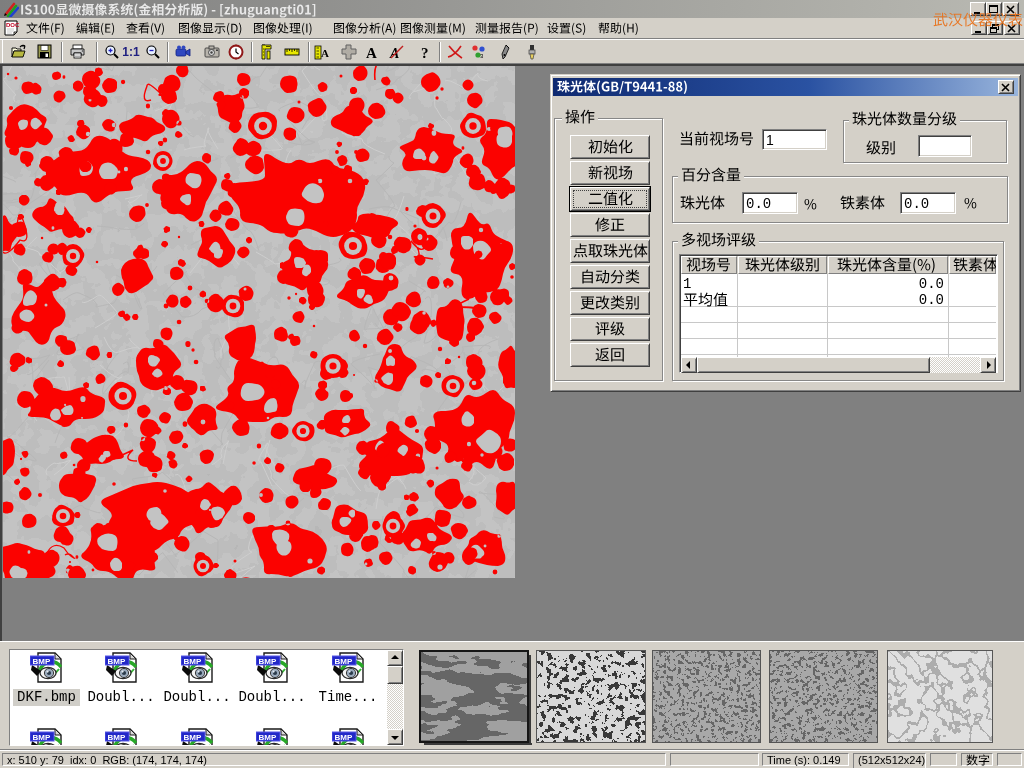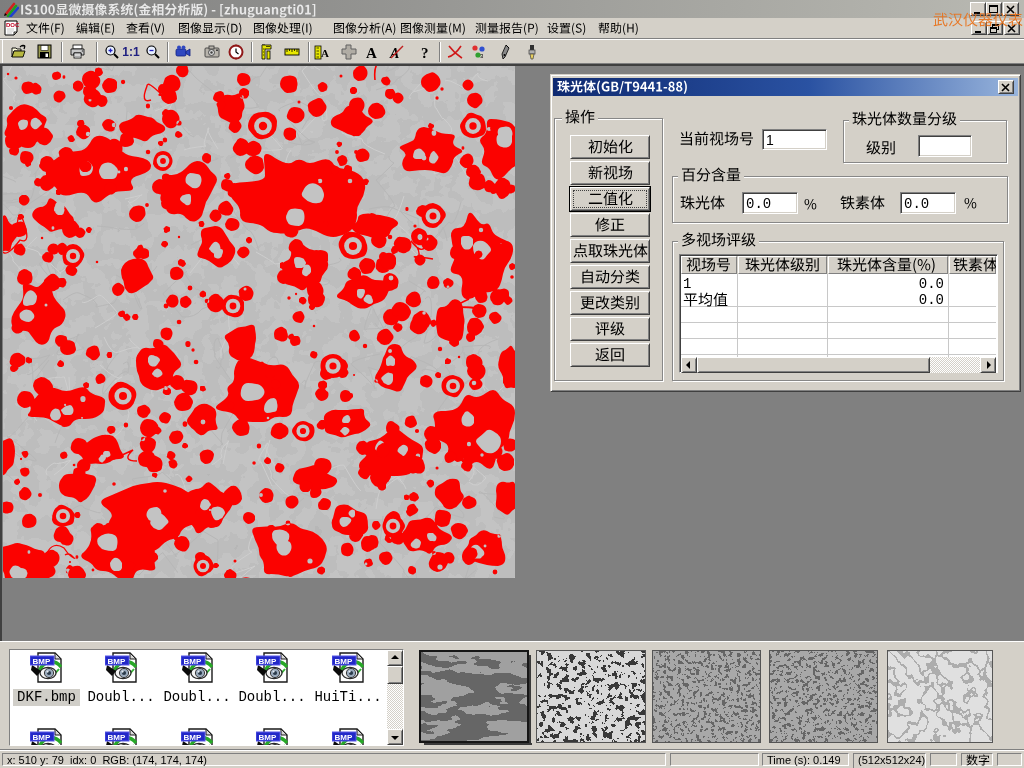--- a/index.html
+++ b/index.html
@@ -446,21 +446,21 @@
 <path d="M9,20 C13,8 25,7 31,15" fill="none" stroke="#28a828" stroke-width="3.4"></path>
 <path d="M29,17 C26,21 22,24 18,25" fill="none" stroke="#38b838" stroke-width="2"></path>
 <ellipse cx="18" cy="21" rx="8" ry="5.6" fill="#f4f4f4" stroke="#2a2a2a" stroke-width="1.3"></ellipse>
 <circle cx="19" cy="21" r="4.6" fill="#9aaabc" stroke="#3a3a3a" stroke-width="1"></circle>
 <circle cx="19" cy="21" r="2.1" fill="#2a3a4a"></circle>
 <circle cx="17.6" cy="19.6" r="1.1" fill="#e8eef4"></circle>
 <path d="M2,13 L11,19 L7,24 L1,18 Z" fill="#0a0a0a"></path>
 <rect x="0" y="4" width="24" height="9" fill="#2228c8" stroke="#5858e8" stroke-width="1"></rect>
 <text x="2.5" y="11.5" font-size="8" font-weight="bold" fill="#fff" font-family="Liberation Sans">BMP</text>
   </svg>
-<div class="abs" style="left:310px;top:689px;width:76px;height:17px;font-size:14px;font-family:'Liberation Mono',monospace;text-align:center;line-height:16px;color:#000">HuiTi...</div>
+<div class="abs" style="left:310px;top:689px;width:76px;height:17px;font-size:14px;font-family:'Liberation Mono',monospace;text-align:center;line-height:16px;color:#000">Time...</div>
 <svg class="abs" style="left:30px;top:728px" width="32" height="17" viewBox="0 0 32 17">
 <path d="M8,1 H25 L31,7 V30 H8 Z" fill="#fff" stroke="#1a1a1a" stroke-width="1.4"></path>
 <path d="M25,1 V7 H31 Z" fill="#d8d8d8" stroke="#1a1a1a" stroke-width="1"></path>
 <path d="M9,20 C13,8 25,7 31,15" fill="none" stroke="#28a828" stroke-width="3.4"></path>
 <path d="M29,17 C26,21 22,24 18,25" fill="none" stroke="#38b838" stroke-width="2"></path>
 <ellipse cx="18" cy="21" rx="8" ry="5.6" fill="#f4f4f4" stroke="#2a2a2a" stroke-width="1.3"></ellipse>
 <circle cx="19" cy="21" r="4.6" fill="#9aaabc" stroke="#3a3a3a" stroke-width="1"></circle>
 <circle cx="19" cy="21" r="2.1" fill="#2a3a4a"></circle>
 <circle cx="17.6" cy="19.6" r="1.1" fill="#e8eef4"></circle>
 <path d="M2,13 L11,19 L7,24 L1,18 Z" fill="#0a0a0a"></path>

